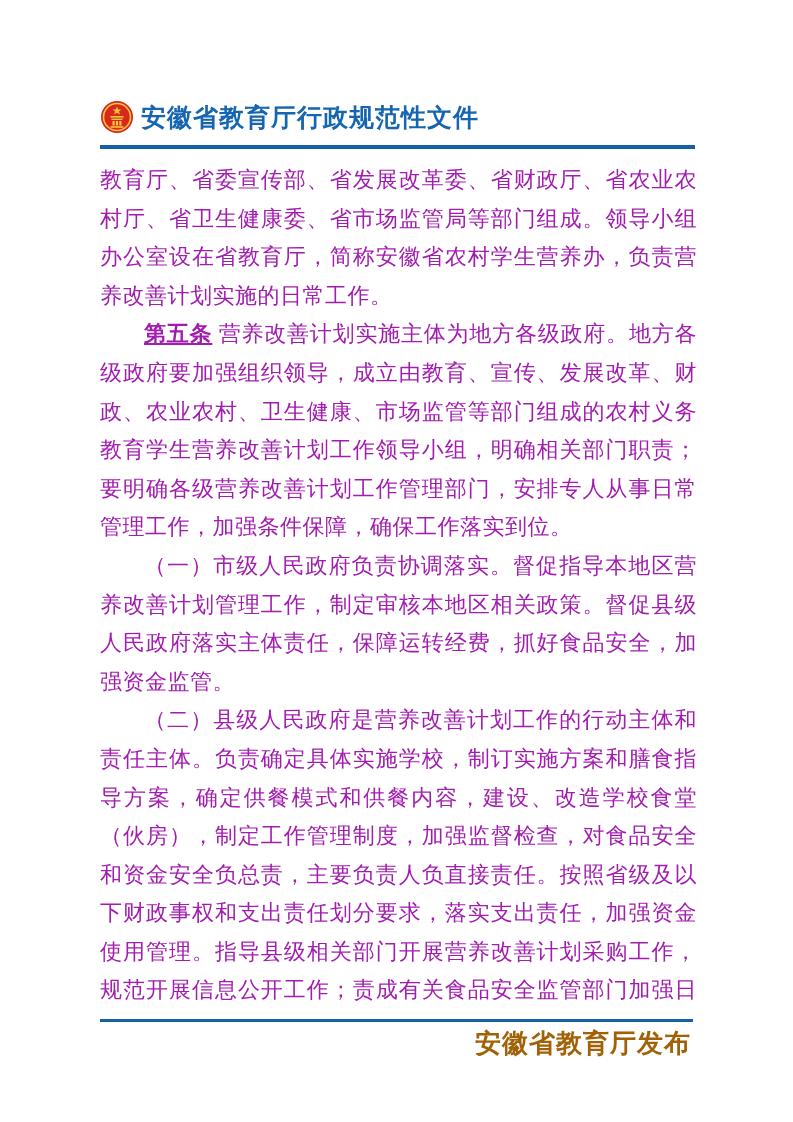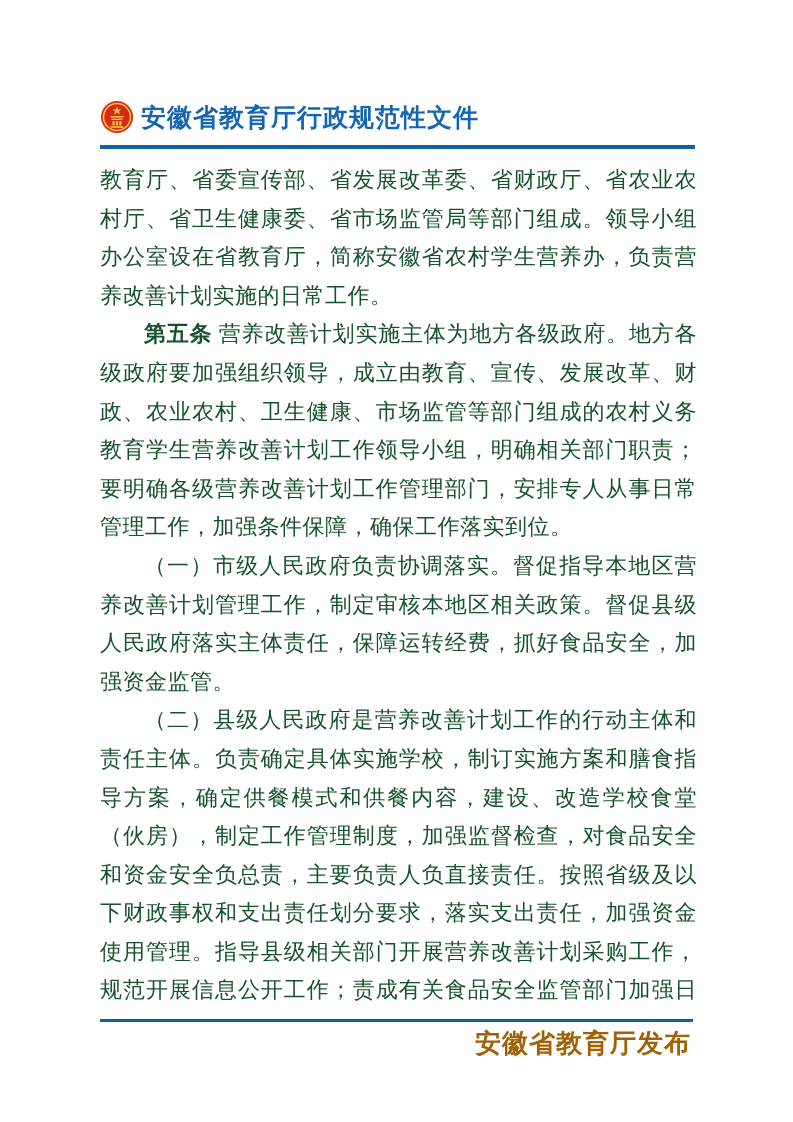--- a/index.html
+++ b/index.html
@@ -49,25 +49,25 @@
     top: 143px;
     width: 597px;
     height: 853px;
     overflow: hidden;
   }
   .doc-body p {
     margin: 0;
     font-size: 22px;
     line-height: 38.6px;
     text-align: justify;
-    color: #14532d;
+    color: #a21caf;
     letter-spacing: 0.5px;
   }
   .doc-body p.indented { text-indent: 2em; }
-  .para-lead { font-weight: bold; }
+  .para-lead { font-weight: bold; text-decoration: underline; }
   .footer-rule {
     position: absolute;
     left: 100px;
     top: 1001px;
     width: 593px;
     height: 3px;
     background: #1360a8;
   }
   .doc-footer {
     position: absolute;

